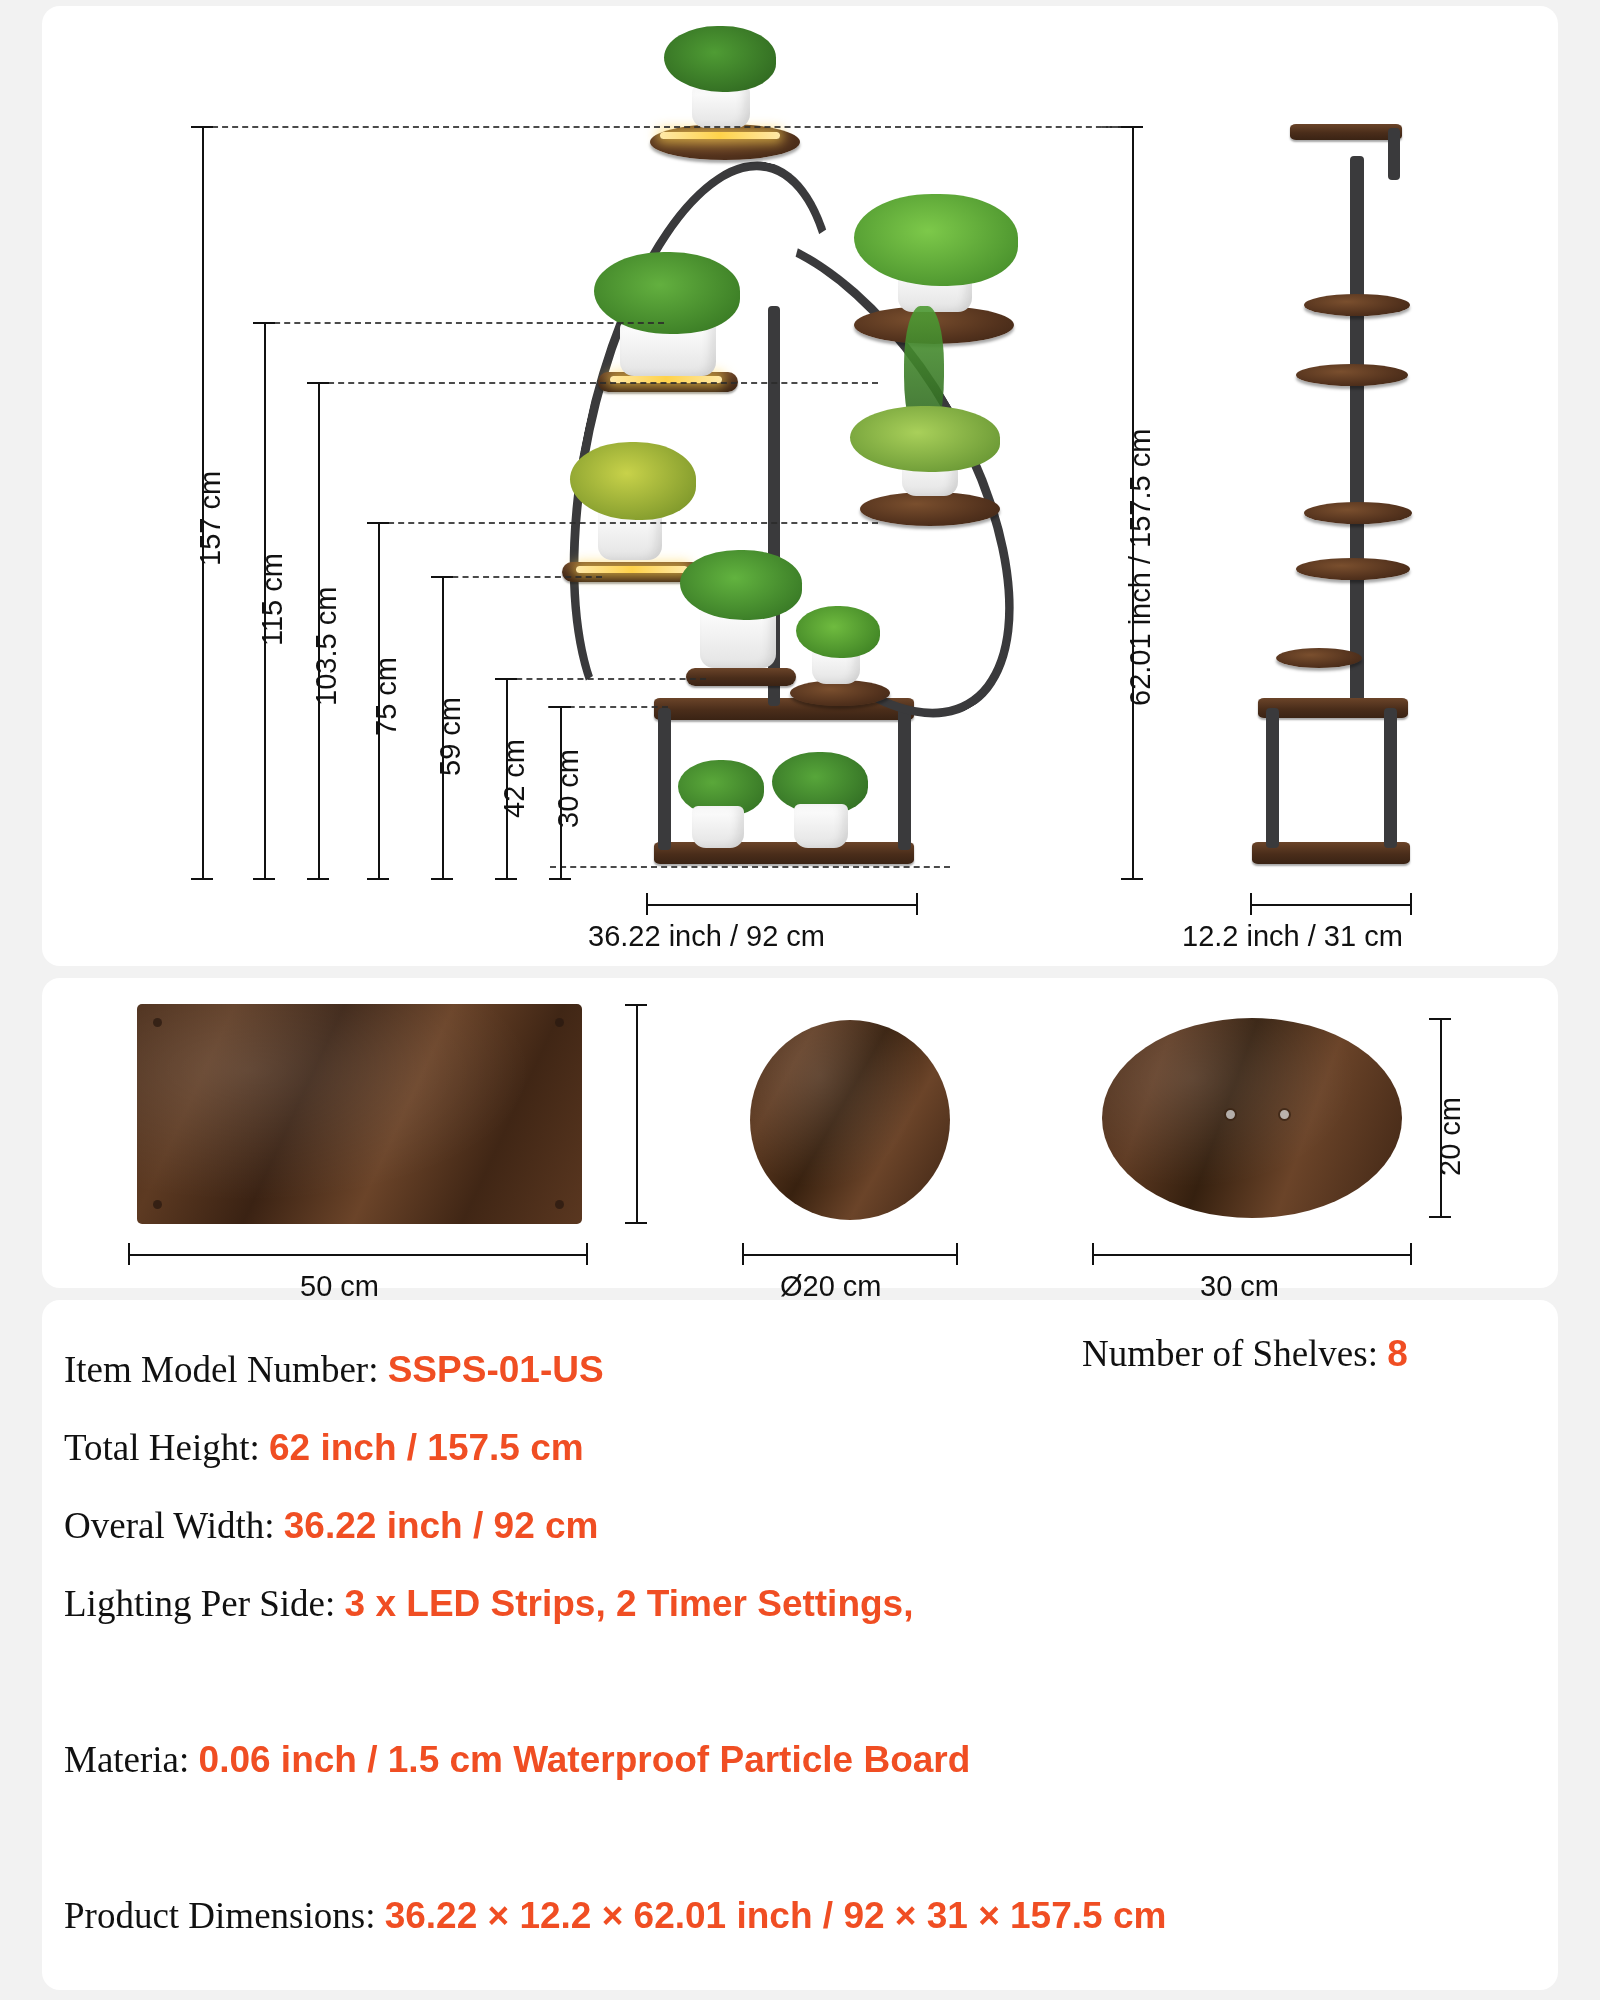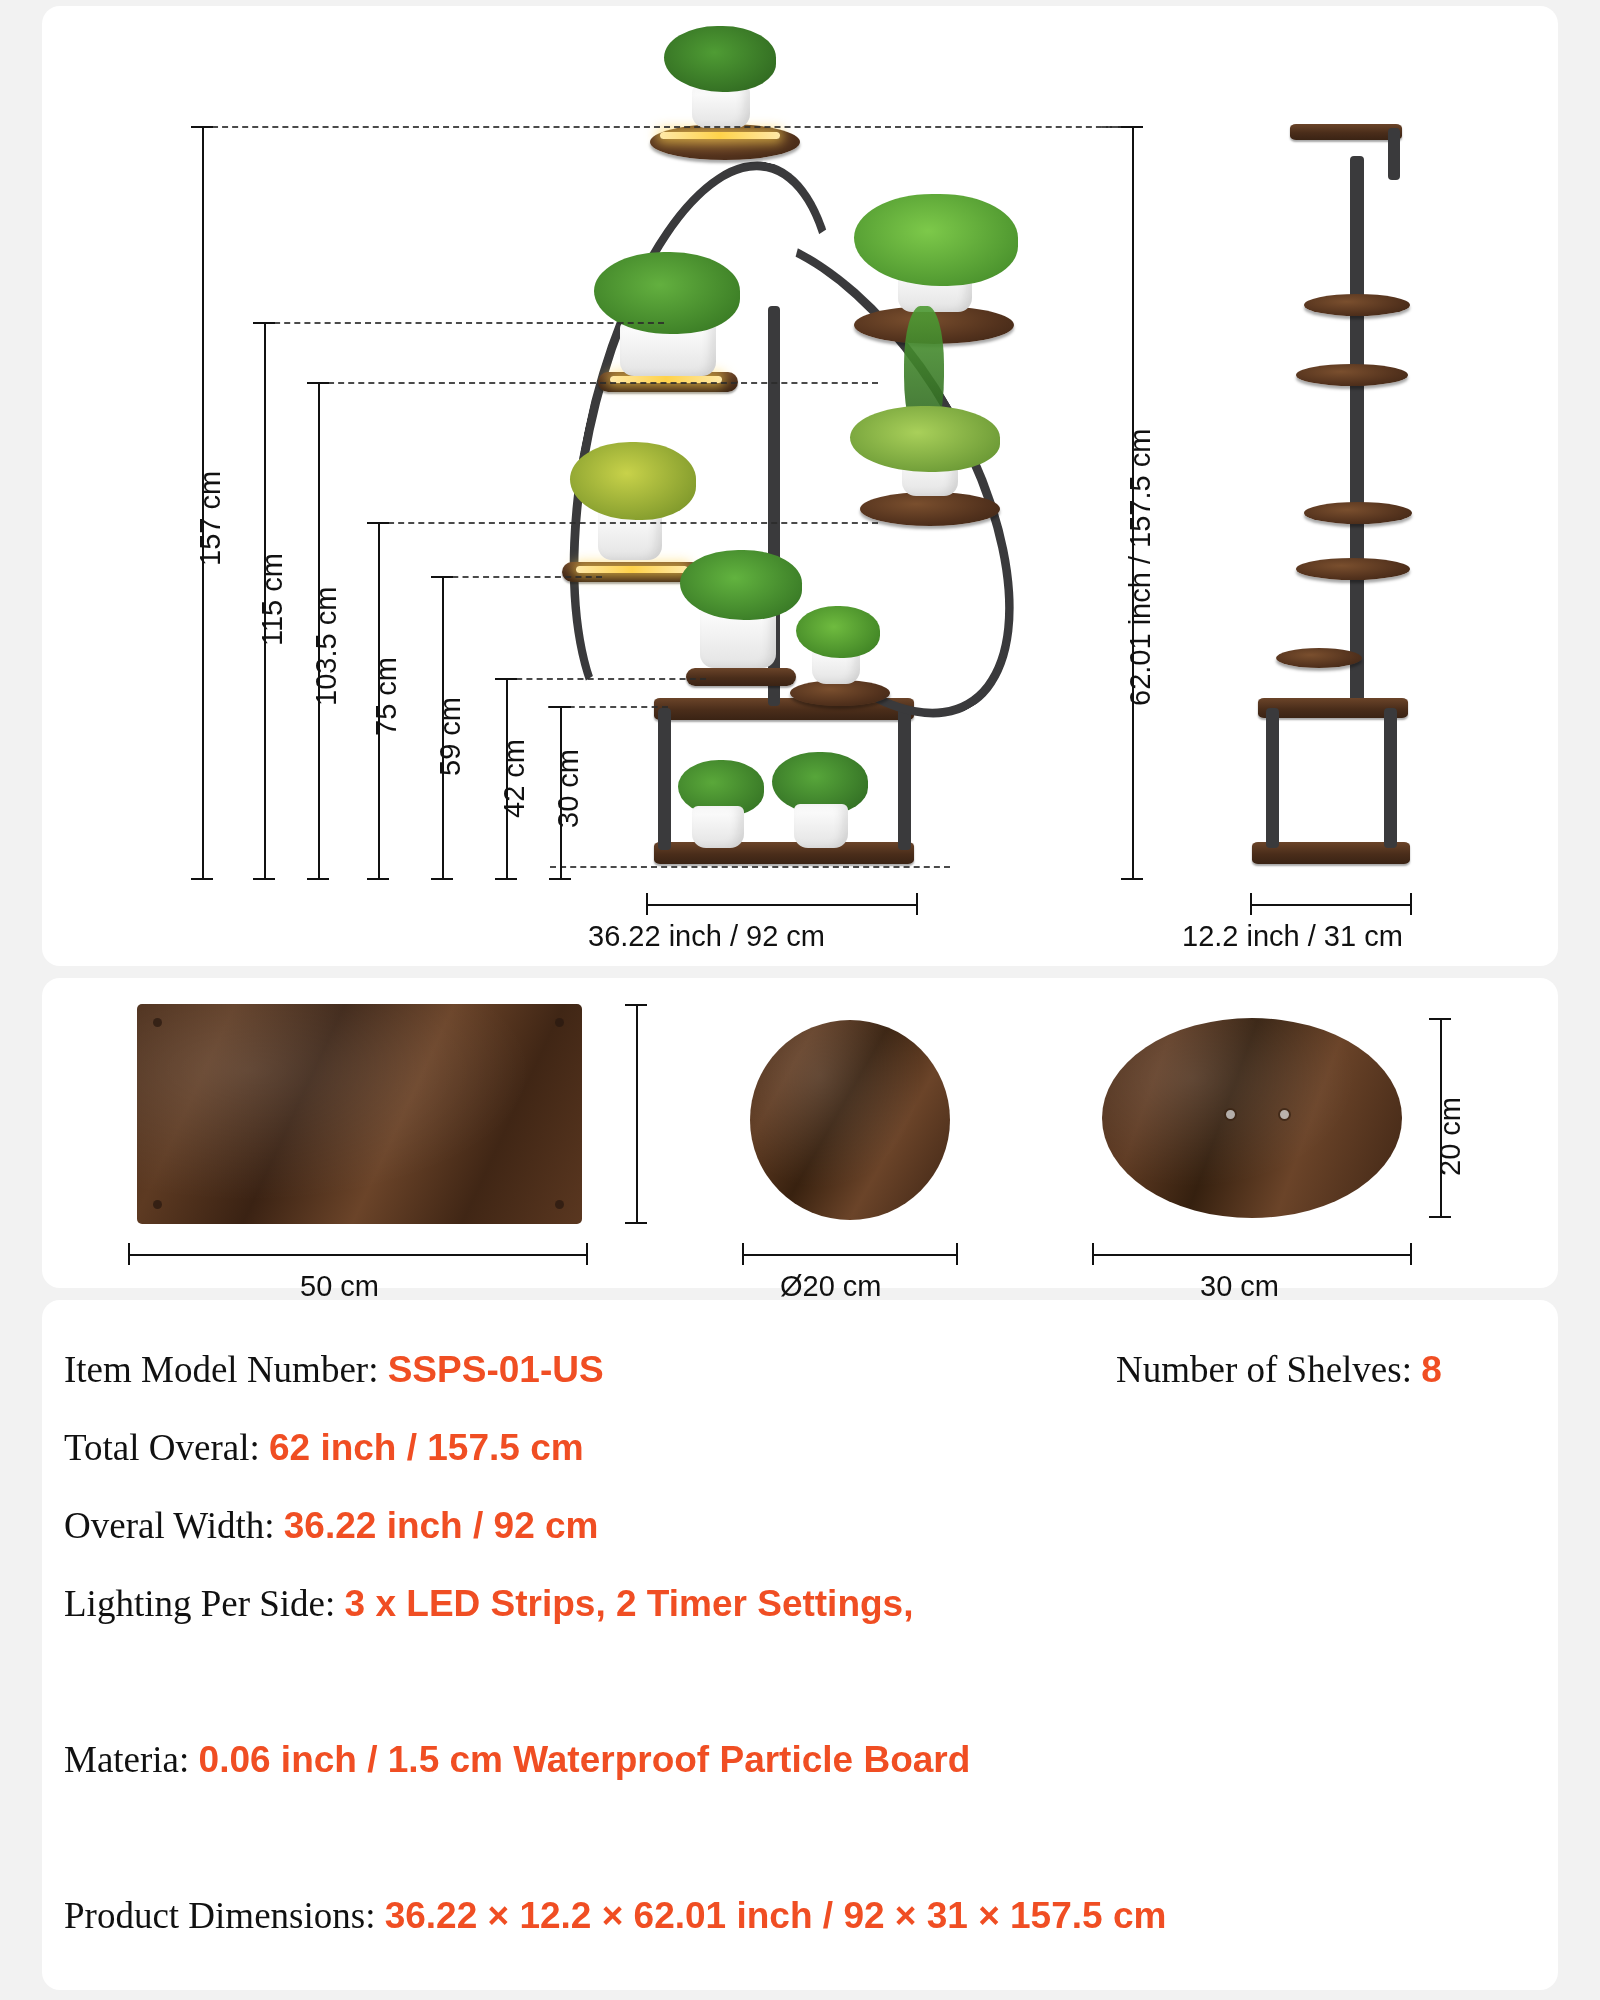--- a/index.html
+++ b/index.html
@@ -321,26 +321,26 @@
     <div class="tick-v" style="left:1368px; top:265px;"></div>
     <div class="lbl" style="left:1158px; top:292px;">30 cm</div>
   </div>
 
   <div class="panel" id="panel-specs">
 
     <div class="spec-row" style="left:22px; top:48px;">
       <span class="spec-key">Item Model Number: </span><span class="spec-val">SSPS-01-US</span>
     </div>
 
-    <div class="spec-row" style="left:1040px; top:48px;margin-left:34px;">
+    <div class="spec-row" style="left:1040px; top:32px;">
       <span class="spec-key">Number of Shelves: </span><span class="spec-val">8</span>
     </div>
 
     <div class="spec-row" style="left:22px; top:126px;">
-      <span class="spec-key">Total Overal: </span><span class="spec-val">62 inch / 157.5 cm</span>
+      <span class="spec-key">Total Height: </span><span class="spec-val">62 inch / 157.5 cm</span>
     </div>
 
     <div class="spec-row" style="left:22px; top:204px;">
       <span class="spec-key">Overal Width: </span><span class="spec-val">36.22 inch / 92 cm</span>
     </div>
 
     <div class="spec-row" style="left:22px; top:282px;">
       <span class="spec-key">Lighting Per Side:  </span><span class="spec-val">3 x LED Strips, 2 Timer Settings,</span>
     </div>
 

